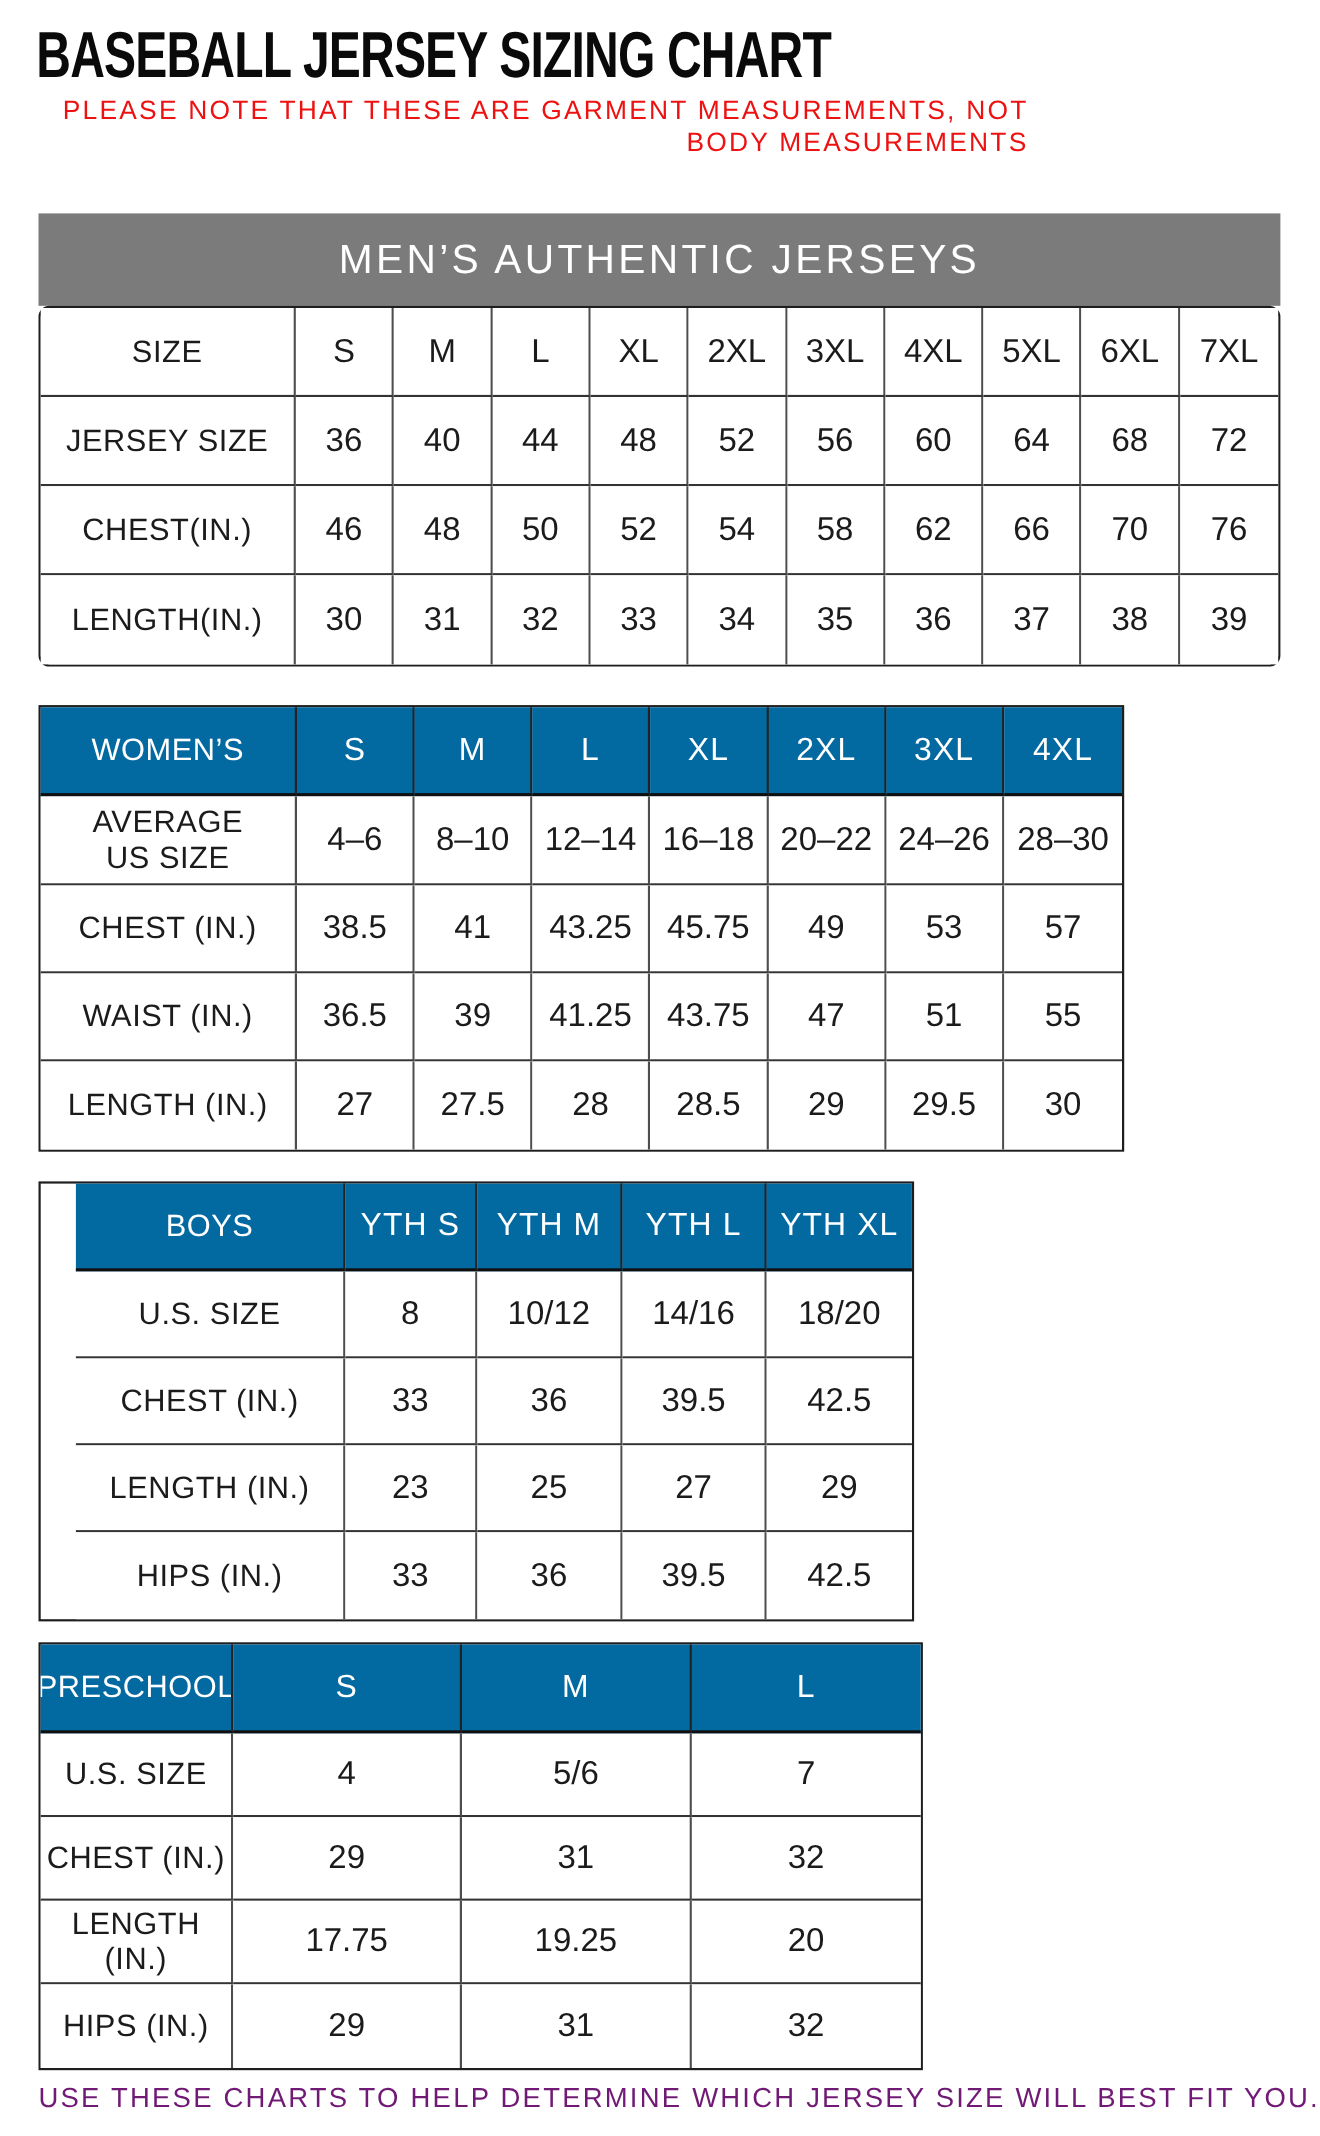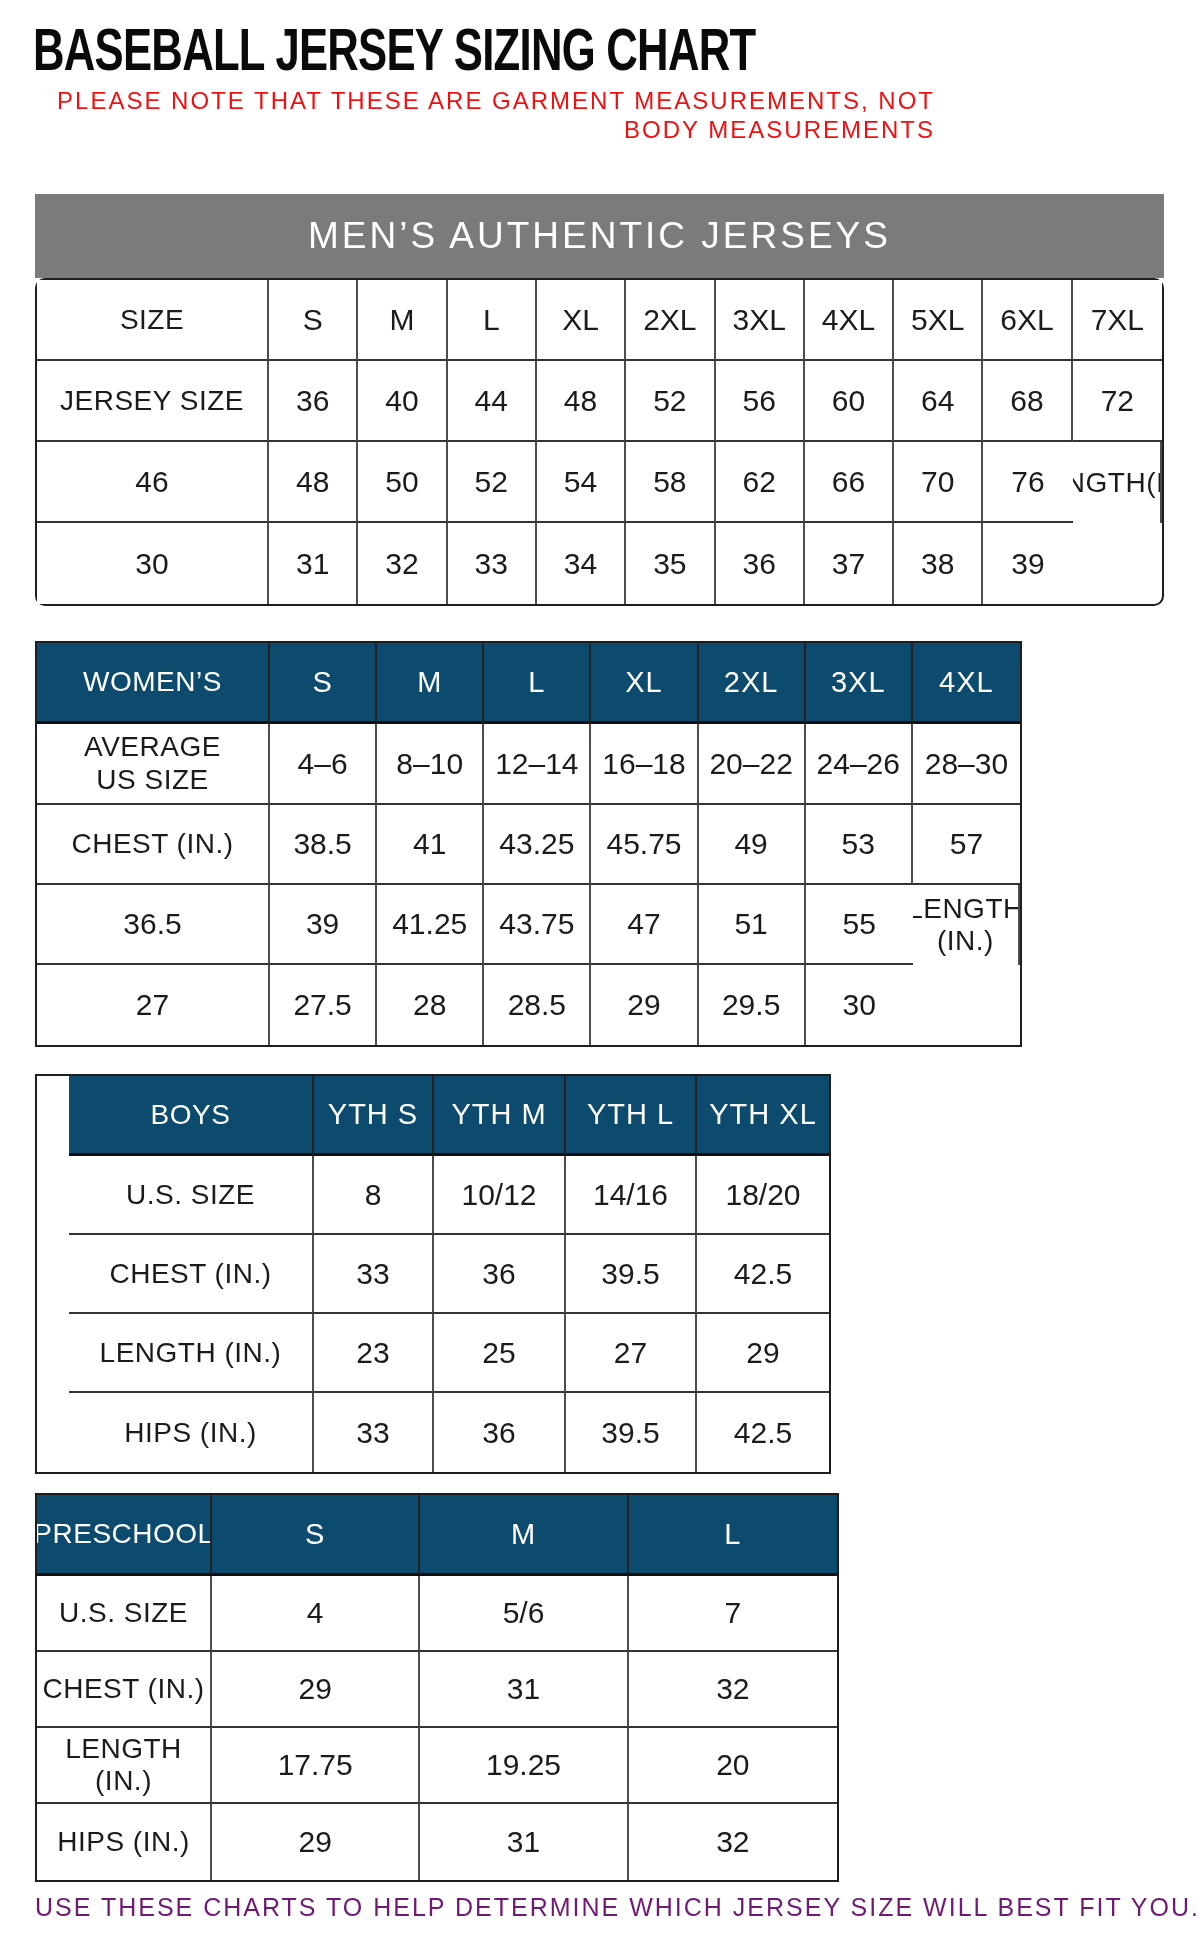--- a/index.html
+++ b/index.html
@@ -29,21 +29,21 @@
     position:absolute;display:grid;background:#ffffff;border:2px solid #1e1e1e;
   }
   .c{
     display:flex;align-items:center;justify-content:center;text-align:center;
     border-right:2px solid #4d4d4d;border-bottom:2px solid #333333;
     font-size:30px;color:#1b1b1b;background:#ffffff;overflow:hidden;
   }
   .c.last{border-right:none;}
   .c.bottom{border-bottom:none;}
   .h{
-    background:#0c4a6e;color:#ffffff;border-right:2px solid #222222;
+    background:#0369a1;color:#ffffff;border-right:2px solid #222222;
     border-bottom:3px solid #101010;font-size:29px;letter-spacing:1px;
   }
   .lab{font-size:28px;letter-spacing:0.5px;}
   .wrap2{line-height:1.15;padding:0 44px;}
   #mens-grid{
     left:35px;top:278px;width:1125px;
     grid-template-columns:232px repeat(10,1fr);
     grid-template-rows:81px 81px 81px 81px;
     border-radius:10px;
   }
@@ -89,20 +89,21 @@
   <div class="c">40</div>
   <div class="c">44</div>
   <div class="c">48</div>
   <div class="c">52</div>
   <div class="c">56</div>
   <div class="c">60</div>
   <div class="c">64</div>
   <div class="c">68</div>
   <div class="c last">72</div>
 
+  <div class="c lab">CHEST(IN.)</div>
   <div class="c">46</div>
   <div class="c">48</div>
   <div class="c">50</div>
   <div class="c">52</div>
   <div class="c">54</div>
   <div class="c">58</div>
   <div class="c">62</div>
   <div class="c">66</div>
   <div class="c">70</div>
   <div class="c last">76</div>
@@ -141,20 +142,21 @@
 
   <div class="c lab">CHEST (IN.)</div>
   <div class="c">38.5</div>
   <div class="c">41</div>
   <div class="c">43.25</div>
   <div class="c">45.75</div>
   <div class="c">49</div>
   <div class="c">53</div>
   <div class="c last">57</div>
 
+  <div class="c lab">WAIST (IN.)</div>
   <div class="c">36.5</div>
   <div class="c">39</div>
   <div class="c">41.25</div>
   <div class="c">43.75</div>
   <div class="c">47</div>
   <div class="c">51</div>
   <div class="c last">55</div>
 
   <div class="c lab bottom">LENGTH (IN.)</div>
   <div class="c bottom">27</div>

